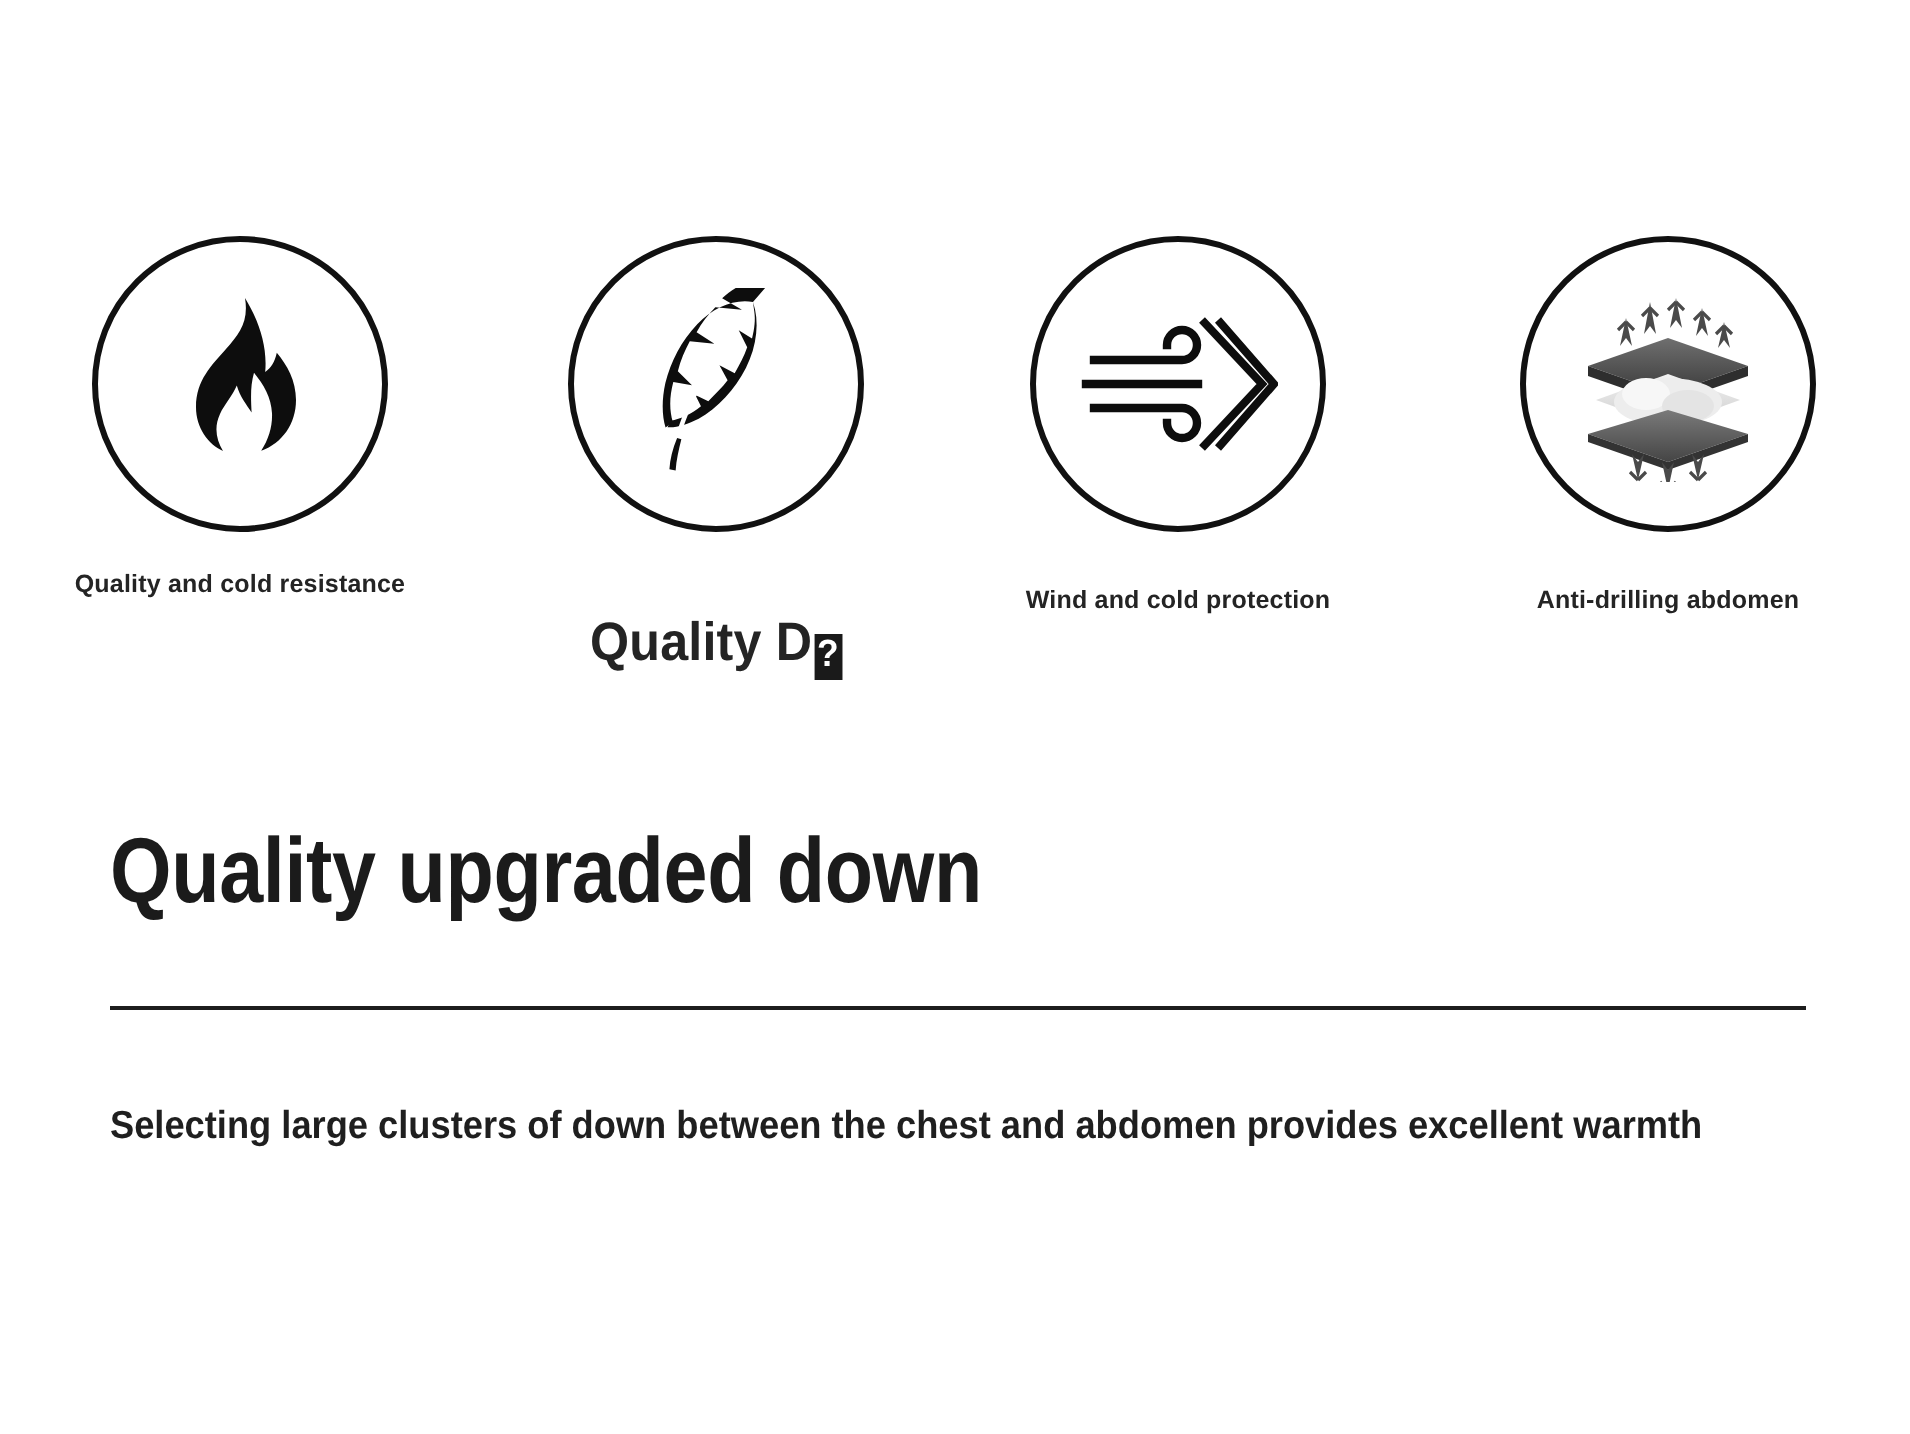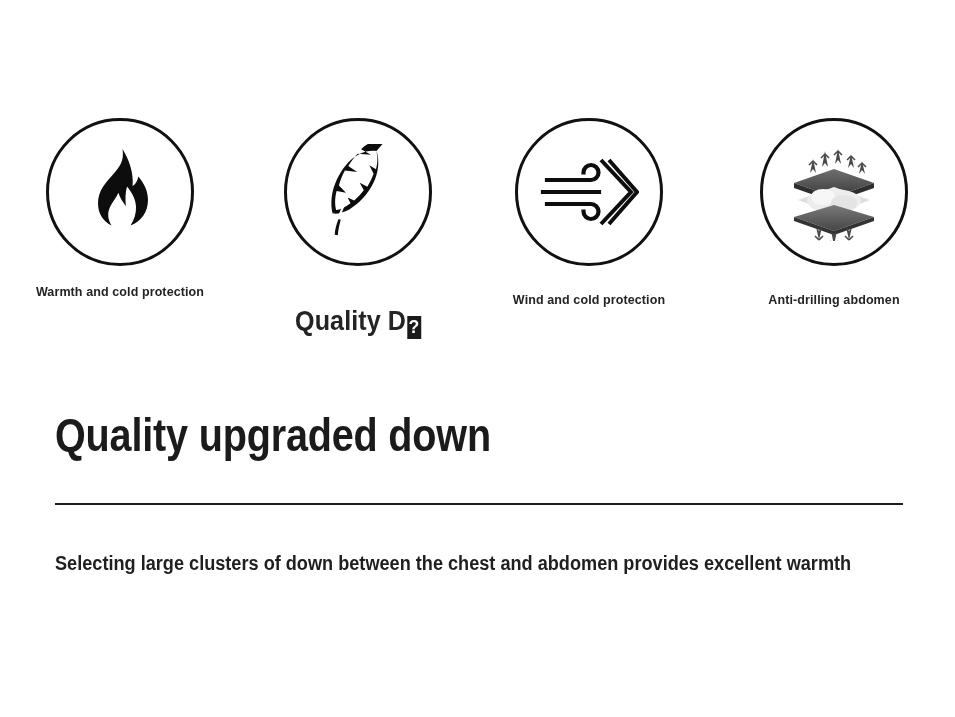--- a/index.html
+++ b/index.html
@@ -149,21 +149,21 @@
           <svg width="78" height="90" viewBox="0 0 78 90">
             <path fill="#0d0d0d" d="M41.5 2c2 12 -3 18 -9.5 25.5C25 35.5 17 43 17 56.5
               c0 10.5 6 18.5 13.5 22 -3.5 -6 -4.5 -12 -1.5 -18.5 2.2 -4.8 6.2 -9 8.4 -14.2
               1.6 5.6 4.6 9.2 7.4 13.4 -0.4 -7.6 -0.6 -13.4 1.2 -19.8
               5 6.2 8.6 12.4 9 20.2 0.3 6.4 -1.6 13 -5.4 18.8
               10.6 -3.8 17.4 -13.6 17.4 -25.4 0 -9.6 -4.4 -17.4 -9.6 -23.6
               -1 4.6 -2.8 7.6 -5.8 9.6 1.2 -13.2 -3.4 -26 -10.1 -37z"></path>
           </svg>
         </span>
       </div>
-      <div class="caption caption-sm caption-0">Warmth and cold protection</div>
+      <div class="caption caption-sm caption-0">Quality and cold resistance</div>
     </div>
 
     <div class="feature feature-1">
       <div class="circle">
         <span>
           <svg width="84" height="96" viewBox="0 0 84 96">
             <g transform="rotate(-8 42 48)">
               <path fill="#0d0d0d" d="M66 10c-9 -3 -20 0 -29 7 -9 7 -16 17 -20 27
                 -3 8 -4 16 -3 22 l4 -2 c-1 -6 0 -13 3 -20 l9 3 -6 -8
                 c2 -5 5 -10 8 -14 l12 3 -8 -7 c3 -4 7 -8 11 -11 l13 3 -9 -7

